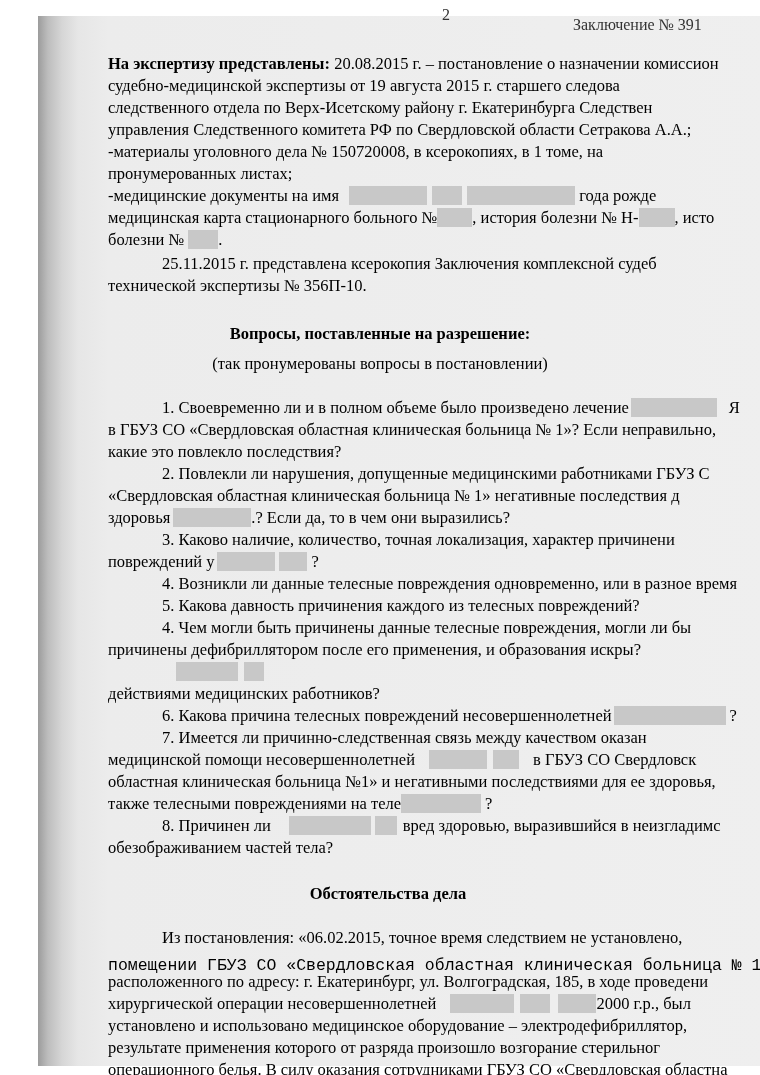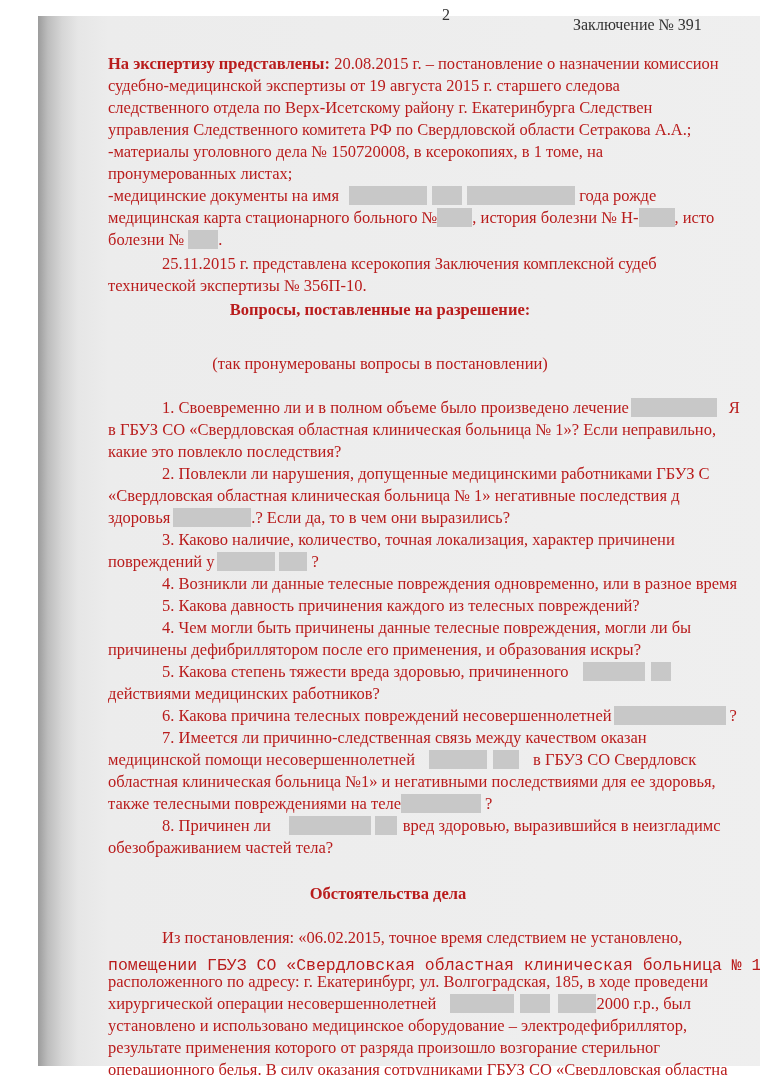--- a/index.html
+++ b/index.html
@@ -1,20 +1,20 @@
 <!DOCTYPE html>
 <html><head>
 <meta charset="utf-8">
 <style>
   html, body { margin:0; padding:0; }
   body { width:760px; height:1075px; background:#ffffff; position:relative; overflow:hidden;
          font-family:"Liberation Serif","DejaVu Serif",serif; color:#2a2a2a; }
   .page { position:absolute; left:38px; top:16px; width:740px; height:1050px;
           background: linear-gradient(90deg,#9c9c9c 0px,#bdbdbd 10px,#d6d6d6 24px,#e6e6e6 40px,#ececec 70px,#efefef 100%); }
-  .line { position:absolute; left:108px; white-space:nowrap; font-size:16.5px; line-height:20px; color:#b91c1c; }
+  .line { position:absolute; left:108px; white-space:nowrap; font-size:16.5px; line-height:20px; color:#000000; }
   .ind { left:162px; }
   .b { font-weight:bold; }
   .center { left:0; width:760px; text-align:center; }
   .red { display:inline-block; background:#c8c8c8; height:19px; vertical-align:-4px; }
   .hdr { position:absolute; font-size:16px; color:#333; }
 </style>
 </head>
 <body>
 
 <div class="page"></div>
@@ -27,38 +27,38 @@
 <div class="line" style="top:98px;">следственного  отдела  по  Верх-Исетскому  району  г.  Екатеринбурга  Следствен</div>
 <div class="line" style="top:120px;">управления Следственного комитета РФ по Свердловской области Сетракова А.А.;</div>
 <div class="line" style="top:142px;">-материалы   уголовного   дела   №   150720008,   в   ксерокопиях,   в   1   томе,   на</div>
 <div class="line" style="top:164px;">пронумерованных листах;</div>
 <div class="line" style="top:186px;"><span>-медицинские  документы  на  имя  </span><span class="red" style="width:78px;margin-left:6px;"></span><span class="red" style="width:30px;margin-left:5px;"></span><span class="red" style="width:108px;margin-left:5px;"></span><span style="margin-left:4px;margin-top:44px;">года  рожде</span></div>
 <div class="line" style="top:208px;"><span>медицинская карта стационарного больного №</span><span class="red" style="width:35px;"></span><span>, история болезни № Н-</span><span class="red" style="width:36px;"></span><span>, исто</span></div>
 <div class="line" style="top:230px;"><span>болезни № </span><span class="red" style="width:30px;"></span><span>.</span></div>
 <div class="line ind" style="top:254px;">25.11.2015  г.  представлена  ксерокопия  Заключения  комплексной  судеб</div>
 <div class="line" style="top:276px;">технической экспертизы № 356П-10.</div>
 
-<div class="line center b" style="top:300px;font-family:Liberation Serif, serif;">Вопросы, поставленные на разрешение:</div>
+<div class="line center b" style="top:324px;font-family:Liberation Serif, serif;">Вопросы, поставленные на разрешение:</div>
 <div class="line center" style="top:354px;">(так пронумерованы вопросы в постановлении)</div>
 
 <div class="line ind" style="top:398px;"><span>1. Своевременно ли и в полном объеме было произведено лечение</span><span class="red" style="width:86px;margin-left:2px;"></span><span style="margin-left:12px;">Я</span></div>
 <div class="line" style="top:420px;">в ГБУЗ СО «Свердловская областная клиническая больница № 1»? Если неправильно,</div>
 <div class="line" style="top:442px;">какие это повлекло последствия?</div>
 
 <div class="line ind" style="top:464px;">2. Повлекли ли нарушения, допущенные медицинскими работниками ГБУЗ С</div>
 <div class="line" style="top:486px;">«Свердловская  областная  клиническая  больница  №  1»  негативные  последствия  д</div>
 <div class="line" style="top:508px;"><span>здоровья</span><span class="red" style="width:78px;margin-left:3px;"></span><span>.? Если да, то в чем они выразились?</span></div>
 
 <div class="line ind" style="top:530px;">3.  Каково  наличие,  количество,  точная  локализация,  характер  причинени</div>
 <div class="line" style="top:552px;"><span>повреждений у</span><span class="red" style="width:58px;margin-left:3px;"></span><span class="red" style="width:28px;margin-left:4px;"></span><span style="margin-left:4px;">?</span></div>
 <div class="line ind" style="top:574px;">4. Возникли ли данные телесные повреждения одновременно, или в разное время</div>
 <div class="line ind" style="top:596px;">5. Какова давность причинения каждого из телесных повреждений?</div>
 <div class="line ind" style="top:618px;">4. Чем могли быть причинены данные телесные повреждения, могли ли бы</div>
 <div class="line" style="top:640px;">причинены дефибриллятором после его применения, и образования искры?</div>
-<div class="line ind" style="top:662px;"><span>5.  Какова  степень  тяжести  вреда  здоровью,  причиненного</span><span class="red" style="width:62px;margin-left:14px;"></span><span class="red" style="width:20px;margin-left:6px;"></span></div>
+<div class="line ind" style="top:662px;"><span class="red" style="width:62px;margin-left:14px;"></span><span class="red" style="width:20px;margin-left:6px;"></span></div>
 <div class="line" style="top:684px;">действиями медицинских работников?</div>
 <div class="line ind" style="top:706px;"><span>6. Какова причина телесных повреждений несовершеннолетней</span><span class="red" style="width:112px;margin-left:2px;"></span><span style="margin-left:4px;">?</span></div>
 <div class="line ind" style="top:728px;">7.  Имеется  ли  причинно-следственная  связь  между  качеством  оказан</div>
 <div class="line" style="top:750px;"><span>медицинской  помощи  несовершеннолетней</span><span class="red" style="width:58px;margin-left:14px;"></span><span class="red" style="width:26px;margin-left:6px;"></span><span style="margin-left:14px;">в  ГБУЗ  СО  Свердловск</span></div>
 <div class="line" style="top:772px;">областная клиническая больница №1» и негативными последствиями для ее здоровья,</div>
 <div class="line" style="top:794px;"><span>также телесными повреждениями на теле</span><span class="red" style="width:80px;"></span><span style="margin-left:4px;">?</span></div>
 <div class="line ind" style="top:816px;"><span>8.  Причинен  ли</span><span class="red" style="width:82px;margin-left:18px;"></span><span class="red" style="width:22px;margin-left:4px;"></span><span style="margin-left:6px;">вред  здоровью,  выразившийся  в  неизгладимс</span></div>
 <div class="line" style="top:838px;">обезображиванием частей тела?</div>
 
 <div class="line center b" style="top:884px;left:0;padding-left:16px;box-sizing:border-box;">Обстоятельства дела</div>

